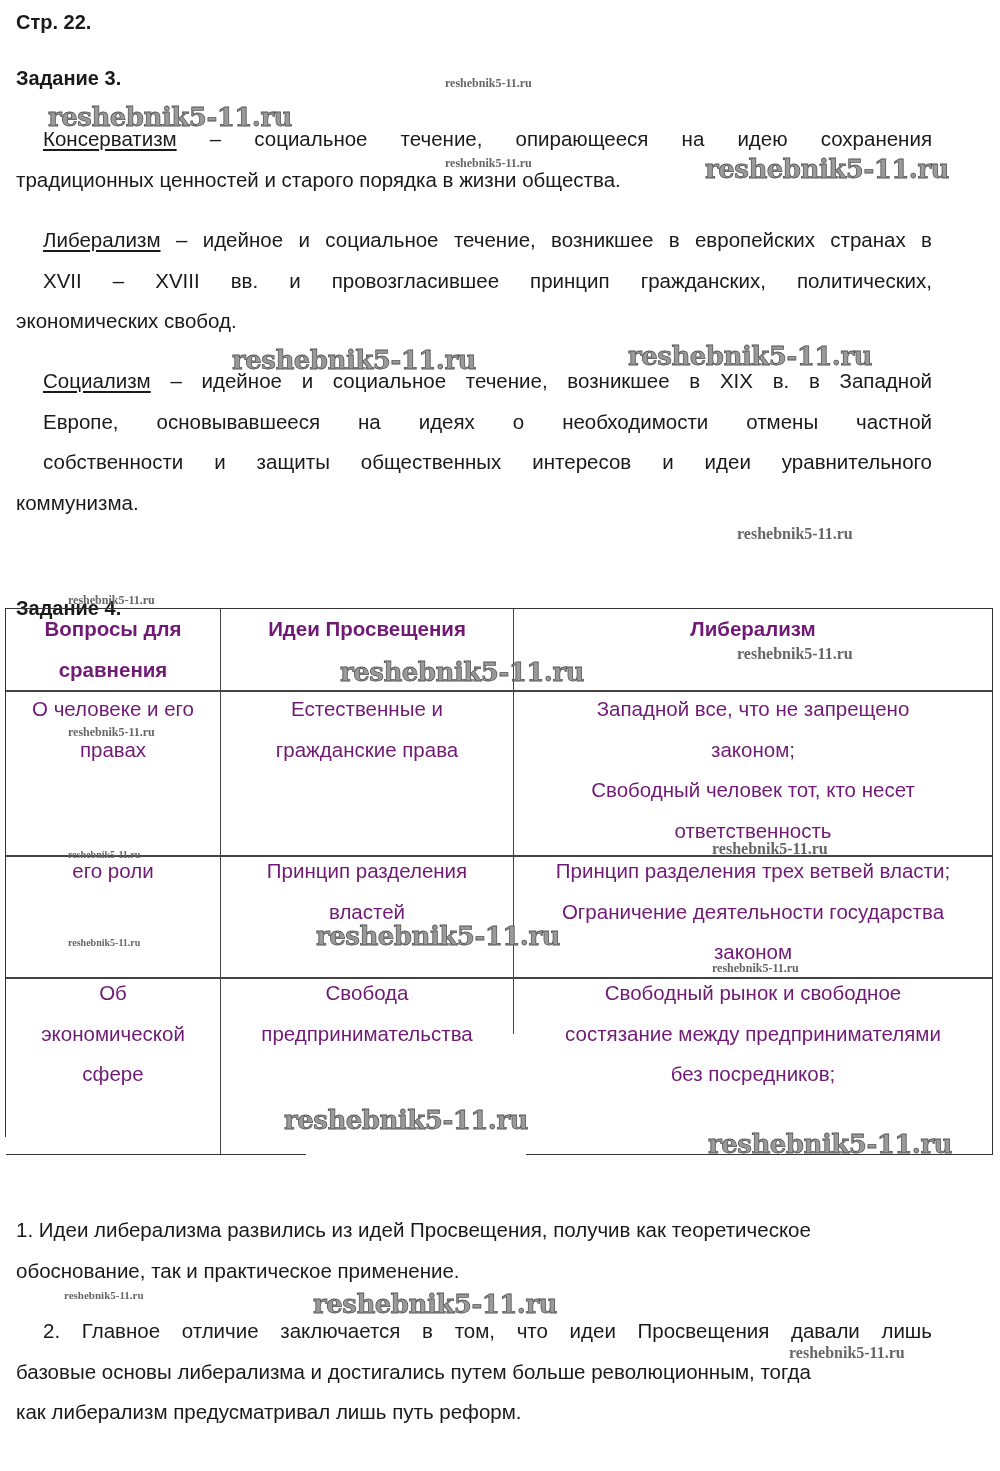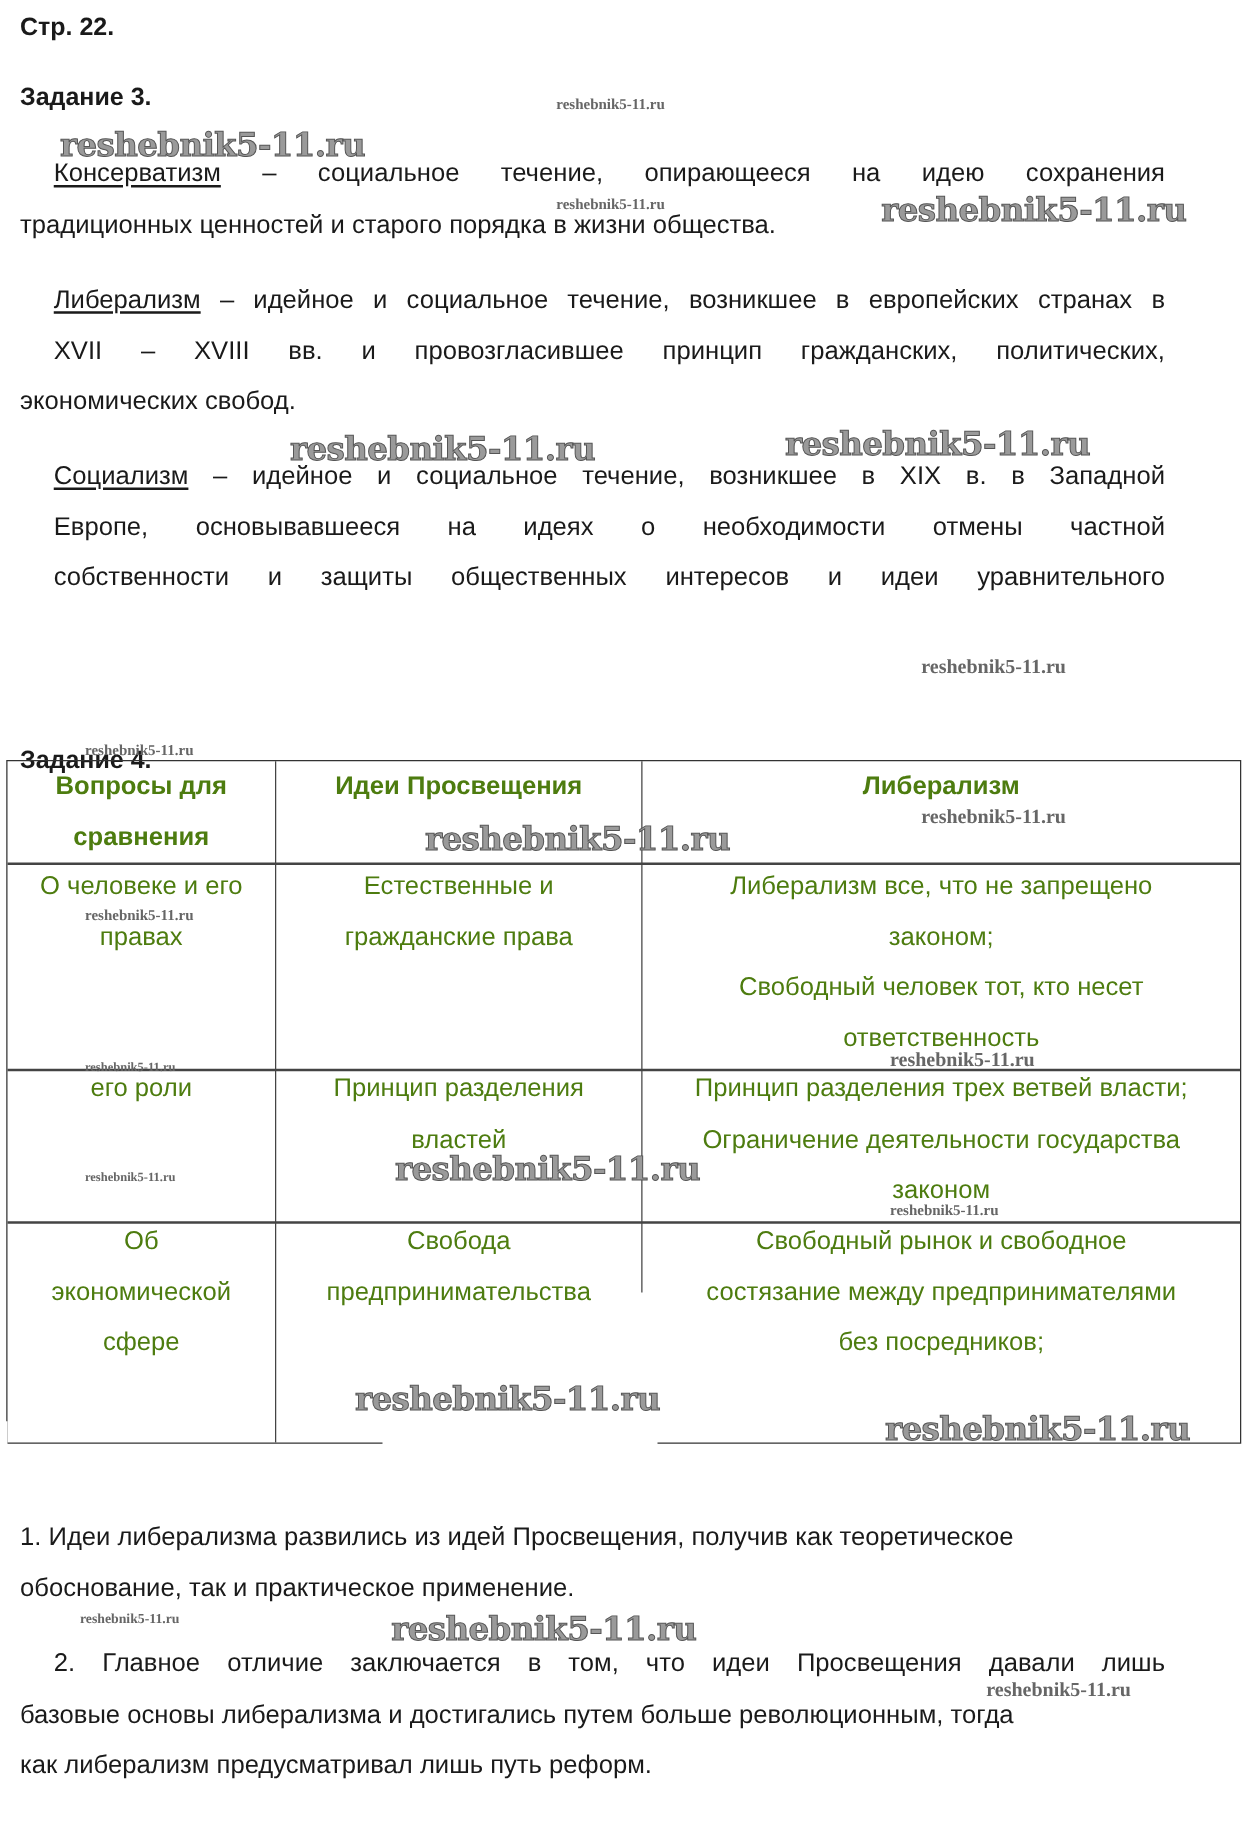--- a/index.html
+++ b/index.html
@@ -20,21 +20,21 @@
 
   
   .tbl {
     position: absolute; left: 5px; top: 608px; width: 988px; height: 547px;
     border: 1.5px solid #333; box-sizing: border-box;
   }
   .vline { position: absolute; top: 0; width: 1px; background: #444; }
   .hline { position: absolute; left: 0; right: 0; height: 1.5px; background: #444; }
   .cell {
     position: absolute; text-align: center; font-size: 20.5px; line-height: 40.5px;
-    color: #4d7c0f;
+    color: #701a75;
   }
   .cell.hdr { font-weight: bold; }
   
   .gapmask { position: absolute; background: #fff; height: 4px; }
 
   
   .wm-big {
     position: absolute; font-family: "DejaVu Serif", "Liberation Serif", serif;
     font-weight: bold; font-size: 26px; color: #9a9a9a; letter-spacing: -0.5px;
     -webkit-text-stroke: 0.8px #555; white-space: nowrap; line-height: 28px;
@@ -59,20 +59,21 @@
 <div class="para" style="top:220px;">
   <span class="jl"><span class="term">Либерализм</span><span> – идейное и социальное течение, возникшее в европейских странах в</span></span>
   <span class="jl">XVII – XVIII вв. и провозгласившее принцип гражданских, политических,</span>
   <span class="line">экономических свобод.</span>
 </div>
 
 <div class="para" style="top:361px;">
   <span class="jl"><span class="term">Социализм</span><span> – идейное и социальное течение, возникшее в XIX в. в Западной</span></span>
   <span class="jl">Европе, основывавшееся на идеях о необходимости отмены частной</span>
   <span class="jl">собственности и защиты общественных интересов и идеи уравнительного</span>
+  <span class="line">коммунизма.</span>
 </div>
 
 <div class="abs heading" style="left:16px; top:552px;margin-top:44px;">Задание 4.</div>
 
 <div class="tbl">
 
   <div class="vline" style="left:214px; height:545px;"></div>
   <div class="vline" style="left:507px; height:425px;"></div>
 
   <div class="hline" style="top:81px;"></div>
@@ -92,21 +93,21 @@
 
   <div class="cell" style="left:0; width:214px; top:80px;">
     <div>О человеке и его</div>
     <div>правах</div>
   </div>
   <div class="cell" style="left:215px; width:292px; top:80px;">
     <div>Естественные и</div>
     <div>гражданские права</div>
   </div>
   <div class="cell" style="left:508px; width:478px; top:80px;">
-    <div>Либерализм все, что не запрещено</div>
+    <div>Западной все, что не запрещено</div>
     <div>законом;</div>
     <div>Свободный человек тот, кто несет</div>
     <div>ответственность</div>
   </div>
 
   <div class="cell" style="left:0; width:214px; top:242px;">
     <div>его роли</div>
   </div>
   <div class="cell" style="left:215px; width:292px; top:242px;">
     <div>Принцип разделения</div>

